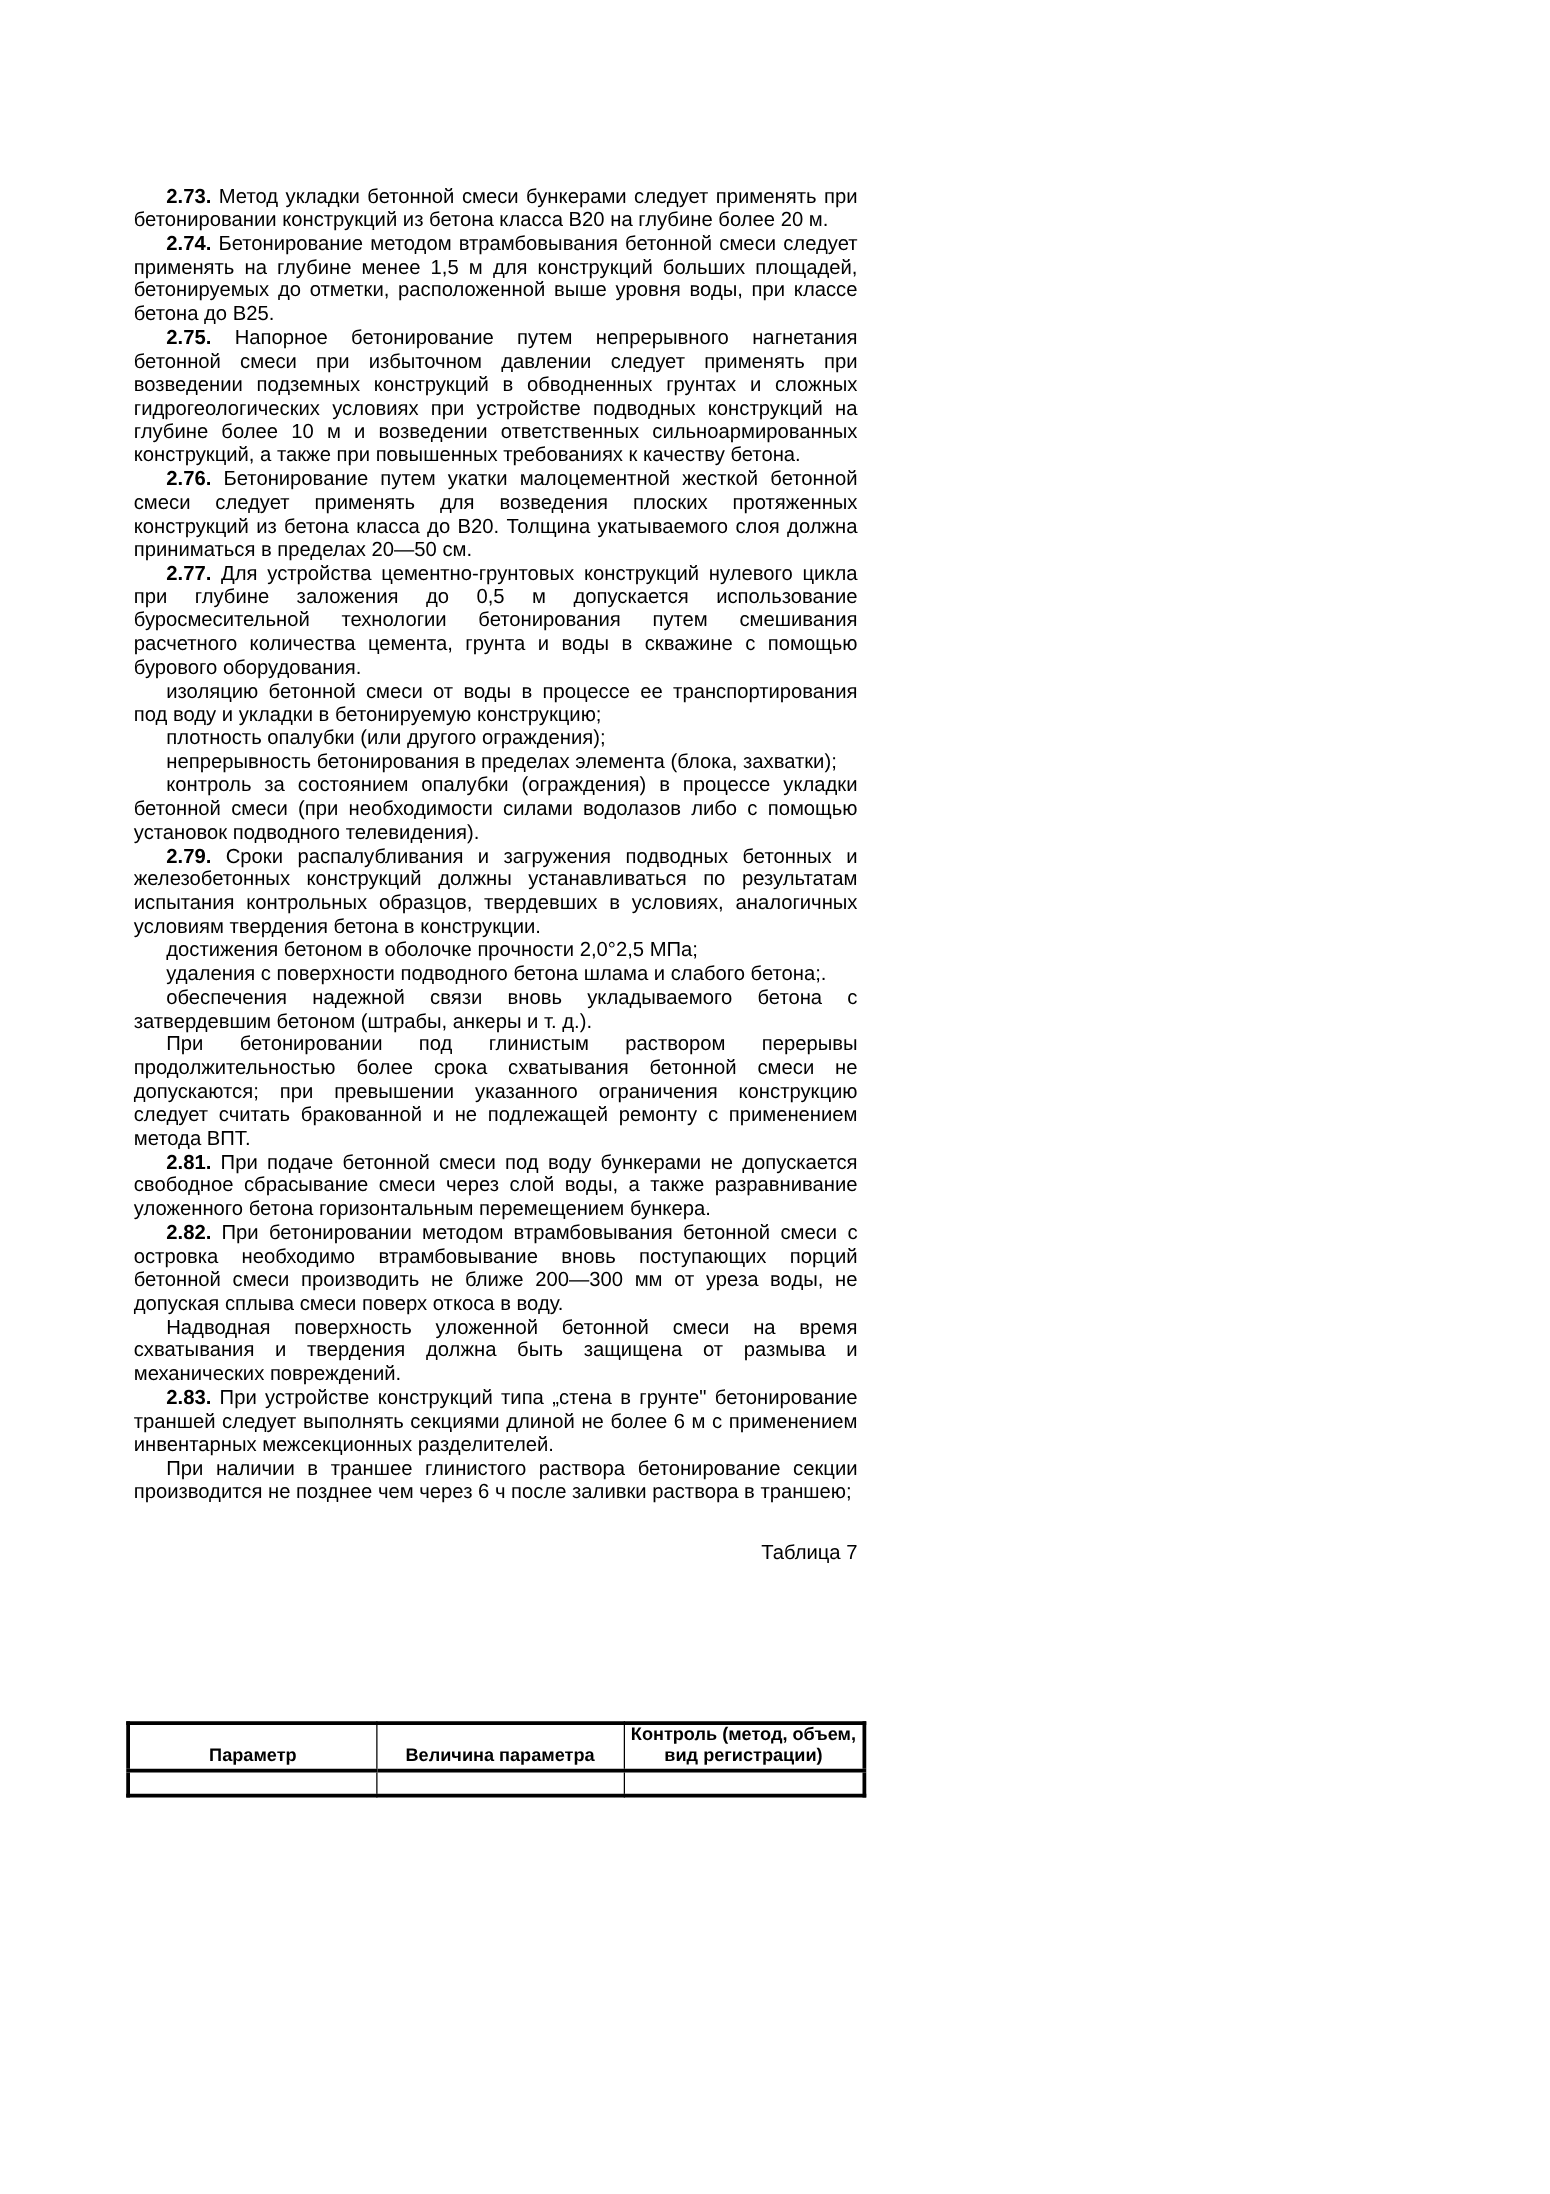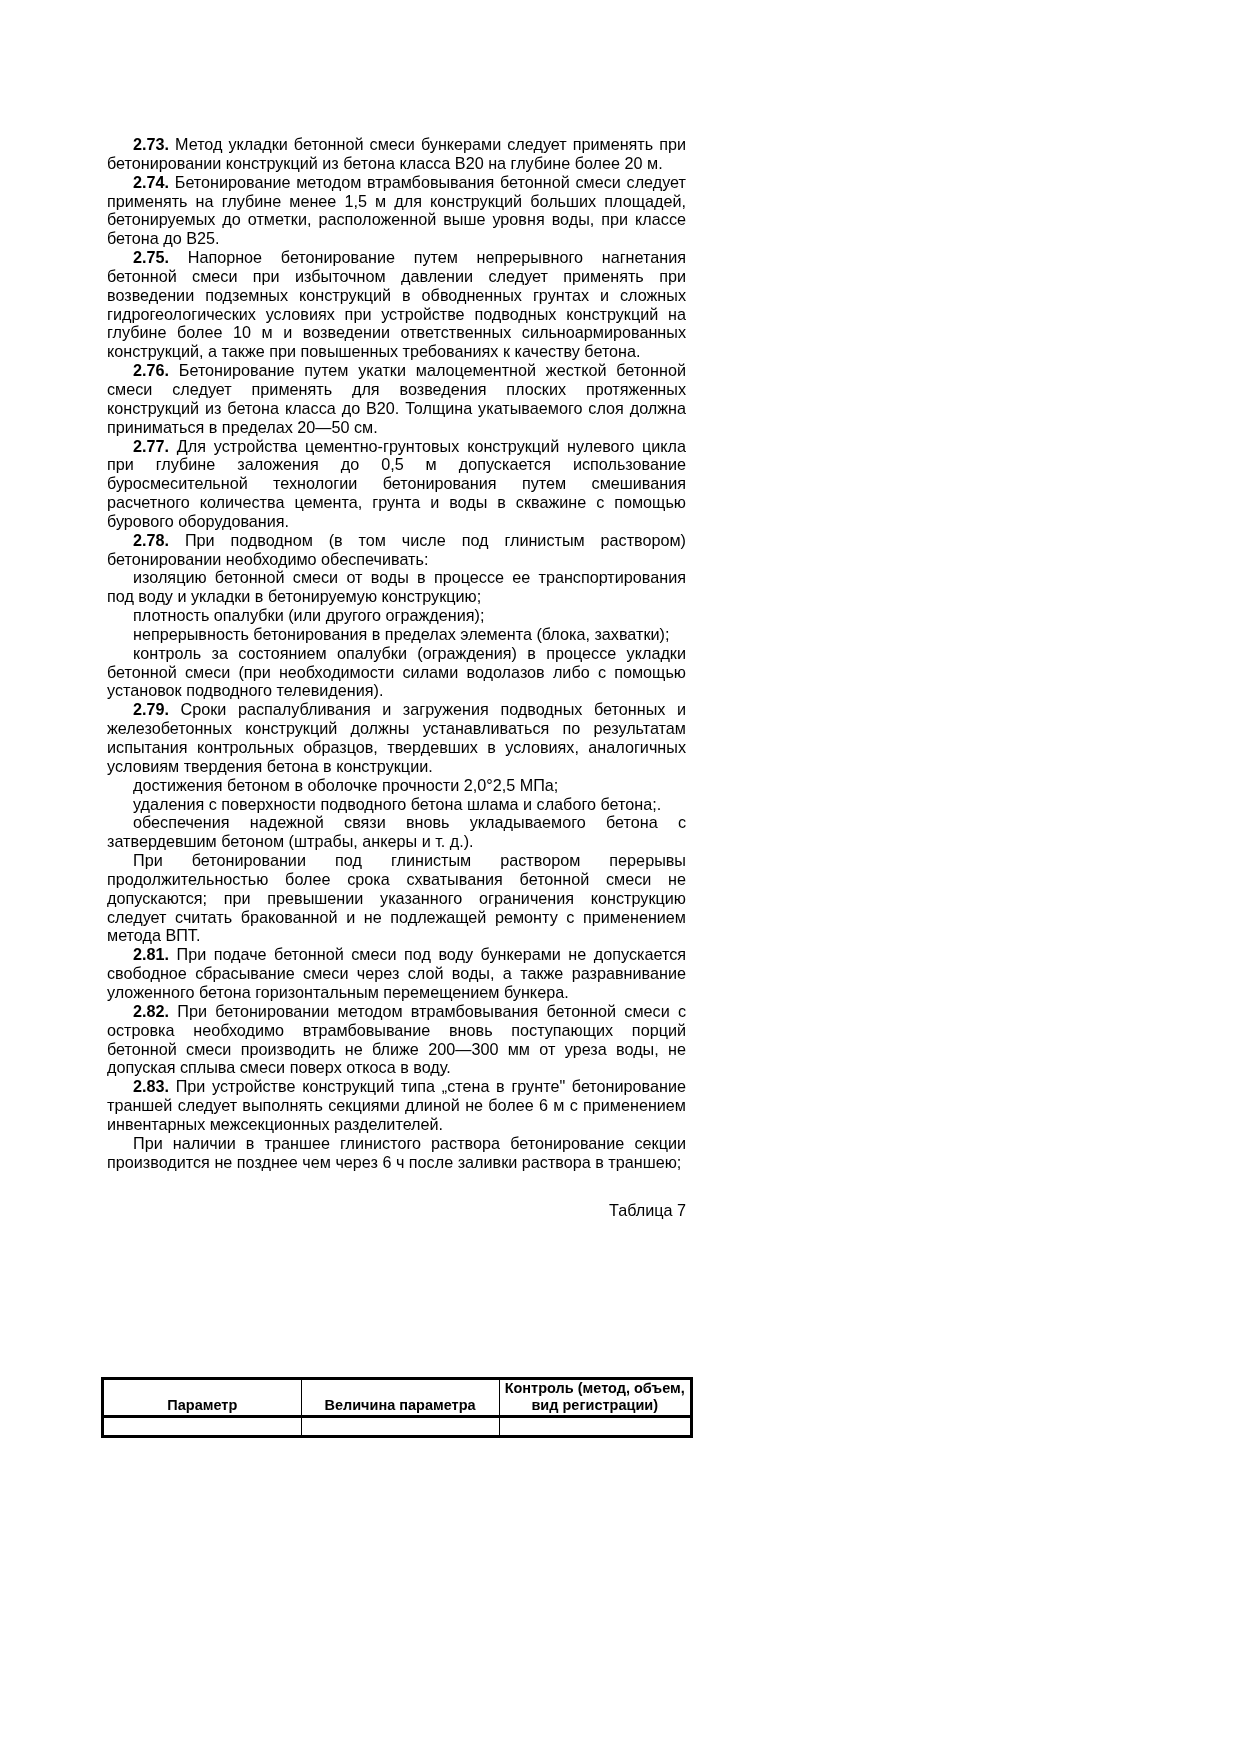--- a/index.html
+++ b/index.html
@@ -11,21 +11,21 @@
     width: 1240px;
     height: 1755px;
     position: relative;
     overflow: hidden;
     font-family: "Liberation Sans", sans-serif;
     color: #000000;
   }
   .page {
     position: absolute;
     left: 107px;
-    top: 135px;
+    top: 148px;
     width: 579px;
     font-size: 16.2px;
     line-height: 18.85px;
   }
   .para {
     margin: 0;
     text-indent: 26px;
     text-align: justify;
   }
   .para .num {
@@ -70,32 +70,32 @@
 </style>
 </head>
 <body>
 
 <div class="page">
   <p class="para"><span class="num">2.73.</span><span> Метод укладки бетонной смеси бункерами следует применять при бетонировании конструкций из бетона класса В20 на глубине более 20 м.</span></p>
   <p class="para"><span class="num">2.74.</span><span> Бетонирование методом втрамбовывания бетонной смеси следует применять на глубине менее 1,5 м для конструкций больших площадей, бетонируемых до отметки, расположенной выше уровня воды, при классе бетона до В25.</span></p>
   <p class="para"><span class="num">2.75.</span><span> Напорное бетонирование путем непрерывного нагнетания бетонной смеси при избыточном давлении следует применять при возведении подземных конструкций в обводненных грунтах и сложных гидрогеологических условиях при устройстве подводных конструкций на глубине более 10 м и возведении ответственных сильноармированных конструкций, а также при повышенных требованиях к качеству бетона.</span></p>
   <p class="para"><span class="num">2.76.</span><span> Бетонирование путем укатки малоцементной жесткой бетонной смеси следует применять для возведения плоских протяженных конструкций из бетона класса до В20. Толщина укатываемого слоя должна приниматься в пределах 20—50 см.</span></p>
   <p class="para"><span class="num">2.77.</span><span> Для устройства цементно-грунтовых конструкций нулевого цикла при глубине заложения до 0,5 м допускается использование буросмесительной технологии бетонирования путем смешивания расчетного количества цемента, грунта и воды в скважине с помощью бурового оборудования.</span></p>
-  <p class="para"><span class="num">2.78.</span><span> При подводном (в том числе под глинистым раствором) бетонировании необходимо обеспечивать:</span></p>
   <p class="para"><span>изоляцию бетонной смеси от воды в процессе ее транспортирования под воду и укладки в бетонируемую конструкцию;</span></p>
   <p class="para"><span>плотность опалубки (или другого ограждения);</span></p>
   <p class="para"><span>непрерывность бетонирования в пределах элемента (блока, захватки);</span></p>
   <p class="para"><span>контроль за состоянием опалубки (ограждения) в процессе укладки бетонной смеси (при необходимости силами водолазов либо с помощью установок подводного телевидения).</span></p>
   <p class="para"><span class="num">2.79.</span><span> Сроки распалубливания и загружения подводных бетонных и железобетонных конструкций должны устанавливаться по результатам испытания контрольных образцов, твердевших в условиях, аналогичных условиям твердения бетона в конструкции.</span></p>
   <p class="para"><span>достижения бетоном в оболочке прочности 2,0°2,5 МПа;</span></p>
   <p class="para"><span>удаления с поверхности подводного бетона шлама и слабого бетона;.</span></p>
   <p class="para"><span>обеспечения надежной связи вновь укладываемого бетона с затвердевшим бетоном (штрабы, анкеры и т. д.).</span></p>
   <p class="para"><span>При бетонировании под глинистым раствором перерывы продолжительностью более срока схватывания бетонной смеси не допускаются; при превышении указанного ограничения конструкцию следует считать бракованной и не подлежащей ремонту с применением метода ВПТ.</span></p>
   <p class="para"><span class="num">2.81.</span><span> При подаче бетонной смеси под воду бункерами не допускается свободное сбрасывание смеси через слой воды, а также разравнивание уложенного бетона горизонтальным перемещением бункера.</span></p>
   <p class="para"><span class="num">2.82.</span><span> При бетонировании методом втрамбовывания бетонной смеси с островка необходимо втрамбовывание вновь поступающих порций бетонной смеси производить не ближе 200—300 мм от уреза воды, не допуская сплыва смеси поверх откоса в воду.</span></p>
+  <p class="para"><span>Надводная поверхность уложенной бетонной смеси на время схватывания и твердения должна быть защищена от размыва и механических повреждений.</span></p>
   <p class="para"><span class="num">2.83.</span><span> При устройстве конструкций типа „стена в грунте" бетонирование траншей следует выполнять секциями длиной не более 6 м с применением инвентарных межсекционных разделителей.</span></p>
   <p class="para"><span>При наличии в траншее глинистого раствора бетонирование секции производится не позднее чем через 6 ч после заливки раствора в траншею;</span></p>
 
   <div class="caption">Таблица 7</div>
 </div>
 
 <table class="t7">
   <thead>
     <tr>
       <th class="c1">Параметр</th>

